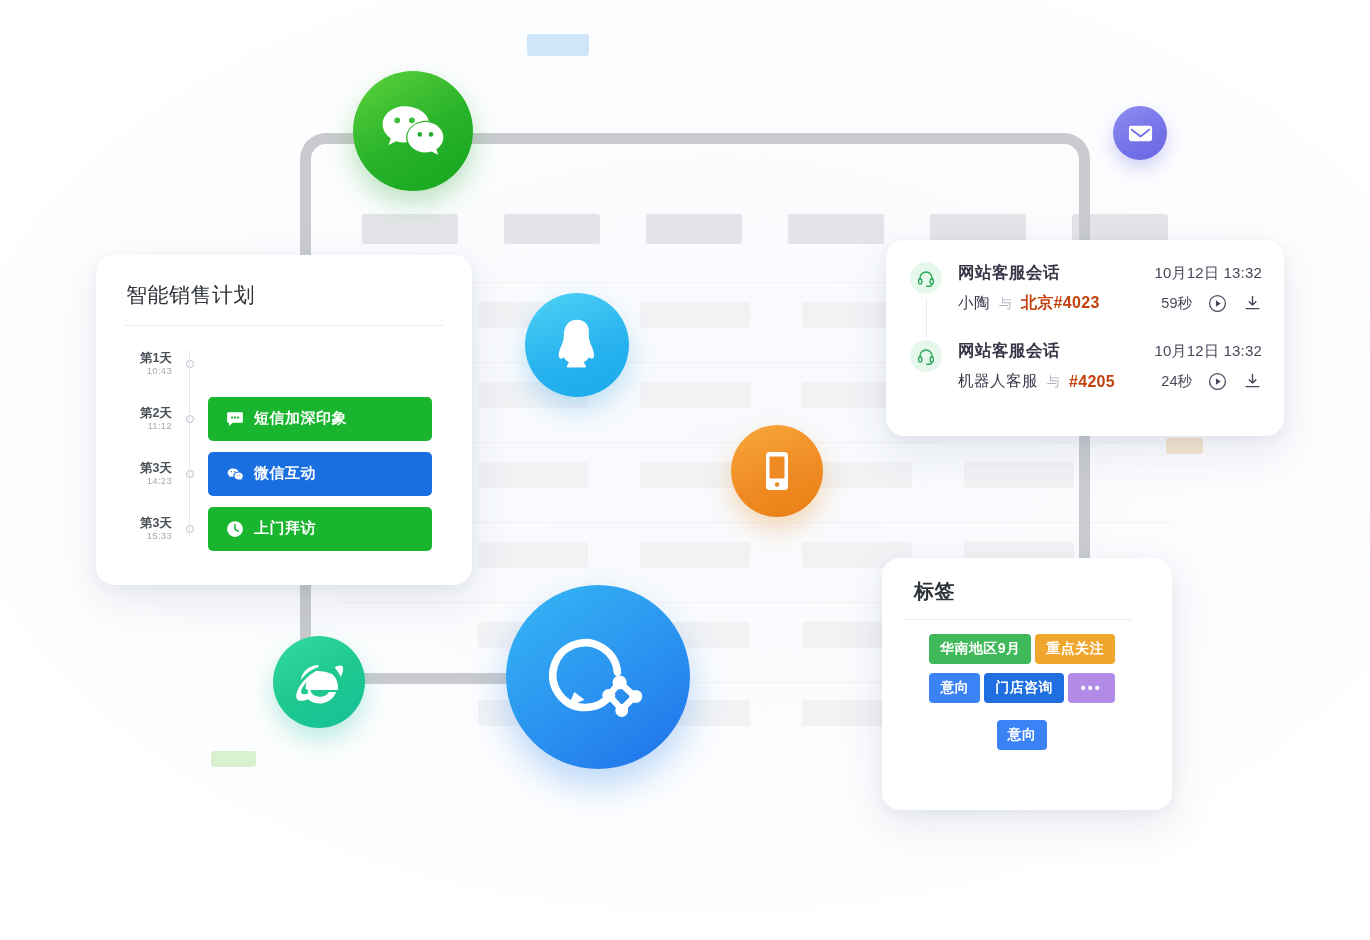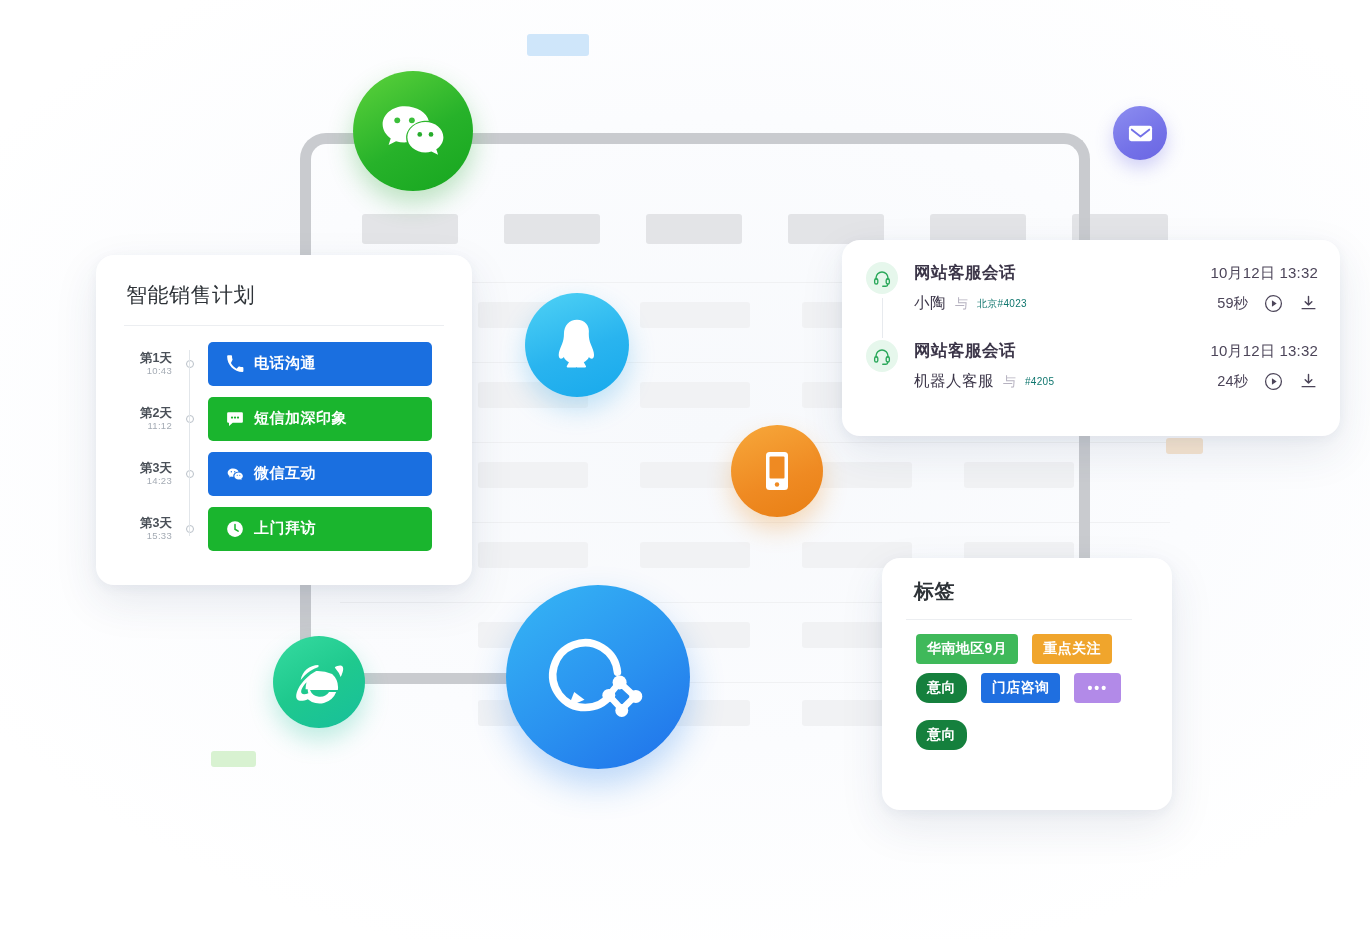--- a/index.html
+++ b/index.html
@@ -119,60 +119,60 @@
     width: 224px; height: 44px; border-radius: 5px;
     display: flex; align-items: center; gap: 10px; padding-left: 18px;
     color: #fff; font-size: 15px; font-weight: 700; letter-spacing: .5px;
     border: none; cursor: pointer;
   }
   .plan-btn.blue  { background: #1a6fe0; }
   .plan-btn.green { background: #1ab52e; }
   .plan-ico { width: 18px; height: 18px; flex: 0 0 18px; display:block; }
 
   
-  .card-conv { left: 842px; top: 240px; width: 498px; height: 196px; padding: 22px 22px 6px 22px; }
+  .card-conv { left: 886px; top: 240px; width: 398px; height: 196px; padding: 22px 22px 6px 22px; }
   .conv-item { display: flex; gap: 14px; }
   .conv-left { width: 36px; display: flex; flex-direction: column; align-items: center; }
   .conv-avatar {
     width: 32px; height: 32px; border-radius: 50%;
     background: #e6f7ec; display: flex; align-items: center; justify-content: center;
     flex: 0 0 32px;
   }
   .conv-spine { width: 1px; flex: 1; background: #e7eaee; margin-top: 4px; margin-bottom: 2px; }
   .conv-body { flex: 1; }
   .conv-line { display: flex; align-items: center; }
   .conv-title {
     flex: 1; font-size: 16.5px; font-weight: 700; color: #3b3548; letter-spacing: .5px;
   }
   .conv-date { font-size: 15px; color: #4c4559; letter-spacing: .2px; white-space: nowrap; }
   .conv-sub { display: flex; align-items: center; margin-top: 9px; justify-content: flex-end; }
   .conv-party { font-size: 15.5px; color: #3b3548; letter-spacing: .5px; }
   .conv-arrow { font-size: 13px; color: #b6b2c0; margin: 0 9px; }
-  .conv-peer { font-size: 10px; color: #0f766e; letter-spacing: .3px; }
+  .conv-peer { font-size: 16px; color: #c2410c; letter-spacing: .3px; font-weight: bold; }
   .conv-meta { margin-left: auto; display: flex; align-items: center; gap: 16px; }
   .conv-dur { font-size: 14.5px; color: #4c4559; }
   .conv-act { width: 19px; height: 19px; cursor: pointer; display: block; }
 
   
   .card-tags { left: 882px; top: 558px; width: 290px; height: 252px; padding: 20px 16px 0 0; }
   .tags-title {
     font-size: 20px; font-weight: 700; color: #2e3338; margin-left: 32px; letter-spacing: .6px;
   }
   .tags-rule { margin: 14px 24px 0 24px; height: 1px; background: #eceef1; }
   .tags-wrap { margin: 14px 28px 0 34px; }
-  .tag-row { display: flex; gap: 14px; margin-bottom: 9px; }
+  .tag-row { display: flex; gap: 4px; margin-bottom: 9px; justify-content: center; }
   .tag {
     height: 30px; padding: 0 11px; border-radius: 4px;
     display: flex; align-items: center; justify-content: center;
     color: #fff; font-size: 14px; font-weight: 700; letter-spacing: .4px;
     cursor: pointer; white-space: nowrap;
   }
   .tag.t-green  { background: #3fb95a; }
   .tag.t-orange { background: #f0a52c; }
-  .tag.t-lblue  { background: #15803d; border-radius: 13px; }
+  .tag.t-lblue  { background: #3b82f6; }
   .tag.t-blue   { background: #1f6fe0; }
   .tag.t-purple { background: #b28ae8; letter-spacing: 2px; padding: 0 13px; }
   .tag-gap { height: 8px; }
 </style>
 </head>
 <body>
 
 <div id="stage">
 
   <div class="bg-table">
@@ -291,26 +291,20 @@
       <div class="plan-spine"></div>
 
       <div class="plan-row">
         <div class="plan-when">
           <div class="plan-day">第1天</div>
           <div class="plan-time">10:43</div>
         </div>
         <div class="plan-dot-wrap">
           <span class="plan-dot"></span>
         </div>
-        <button class="plan-btn blue">
-          <svg class="plan-ico" viewBox="0 0 24 24">
-            <path fill="#ffffff" d="M6.6 10.8c1.6 3.2 4.3 5.8 7.5 7.4l2.5-2.5c.3-.3.8-.4 1.2-.3 1.3.4 2.8.7 4.2.7.7 0 1.2.5 1.2 1.2v4c0 .7-.5 1.2-1.2 1.2C10.9 22.5 1.5 13.1 1.5 1.5 1.5.8 2 .3 2.7.3h4C7.4.3 8 .8 8 1.5c0 1.5.2 2.9.7 4.2.1.4 0 .9-.3 1.2L6.6 10.8z"></path>
-          </svg>
-          <span>电话沟通</span>
-        </button>
       </div>
 
       <div class="plan-row">
         <div class="plan-when">
           <div class="plan-day">第2天</div>
           <div class="plan-time">11:12</div>
         </div>
         <div class="plan-dot-wrap">
           <span class="plan-dot"></span>
         </div>

